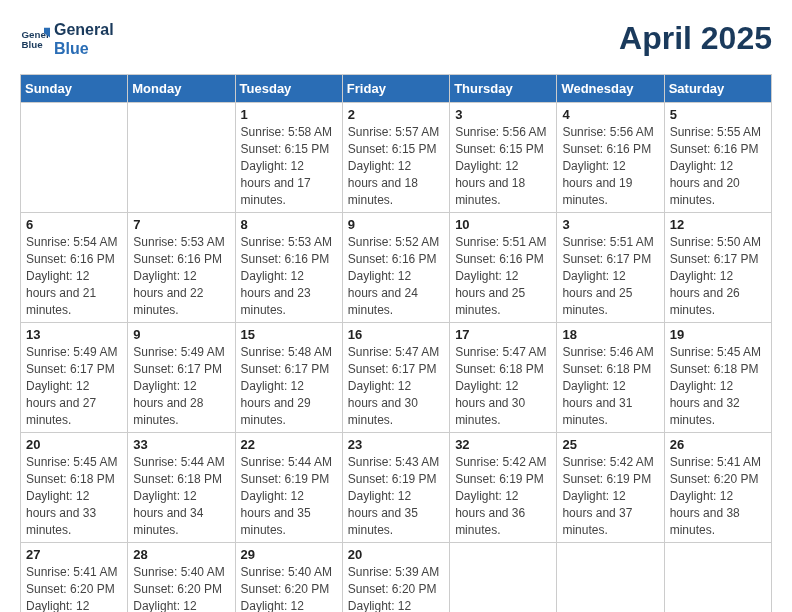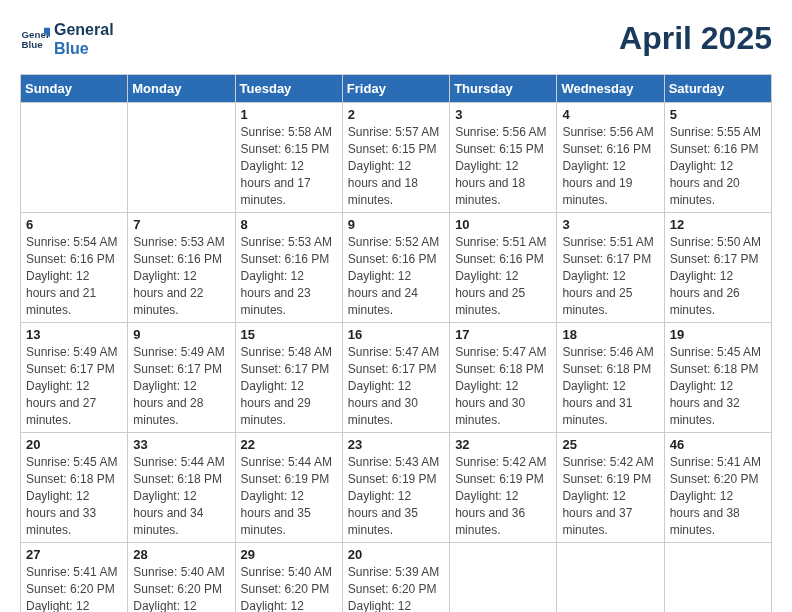--- a/index.html
+++ b/index.html
@@ -211,21 +211,21 @@
         </td>
         <td>
           <span class="day-number">32</span>
           <div class="day-info">Sunrise: 5:42 AM<br>Sunset: 6:19 PM<br>Daylight: 12 hours and 36 minutes.</div>
         </td>
         <td>
           <span class="day-number">25</span>
           <div class="day-info">Sunrise: 5:42 AM<br>Sunset: 6:19 PM<br>Daylight: 12 hours and 37 minutes.</div>
         </td>
         <td>
-          <span class="day-number">46</span>
+          <span class="day-number">26</span>
           <div class="day-info">Sunrise: 5:41 AM<br>Sunset: 6:20 PM<br>Daylight: 12 hours and 38 minutes.</div>
         </td>
       </tr>
       <tr>
         <td>
           <span class="day-number">27</span>
           <div class="day-info">Sunrise: 5:41 AM<br>Sunset: 6:20 PM<br>Daylight: 12 hours and 39 minutes.</div>
         </td>
         <td>
           <span class="day-number">28</span>

